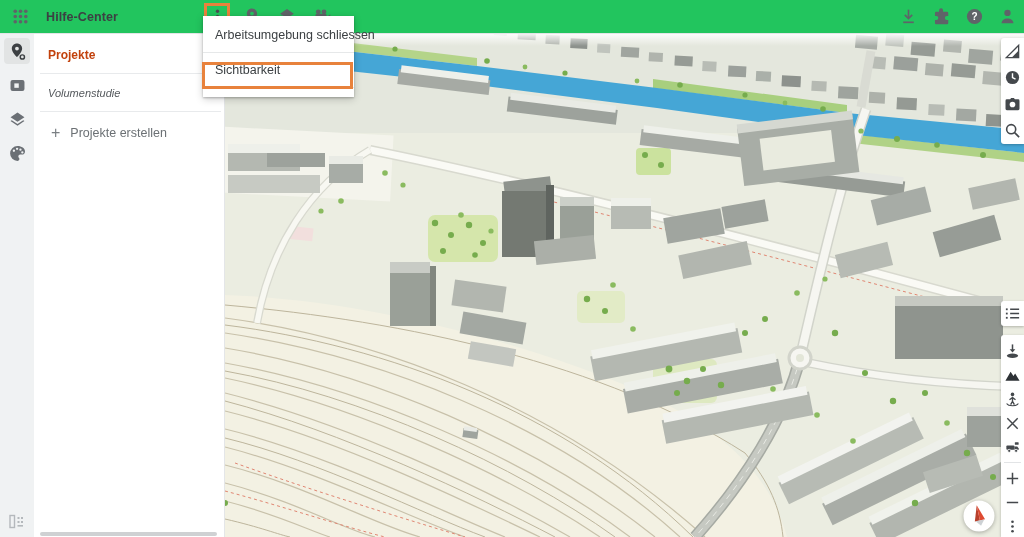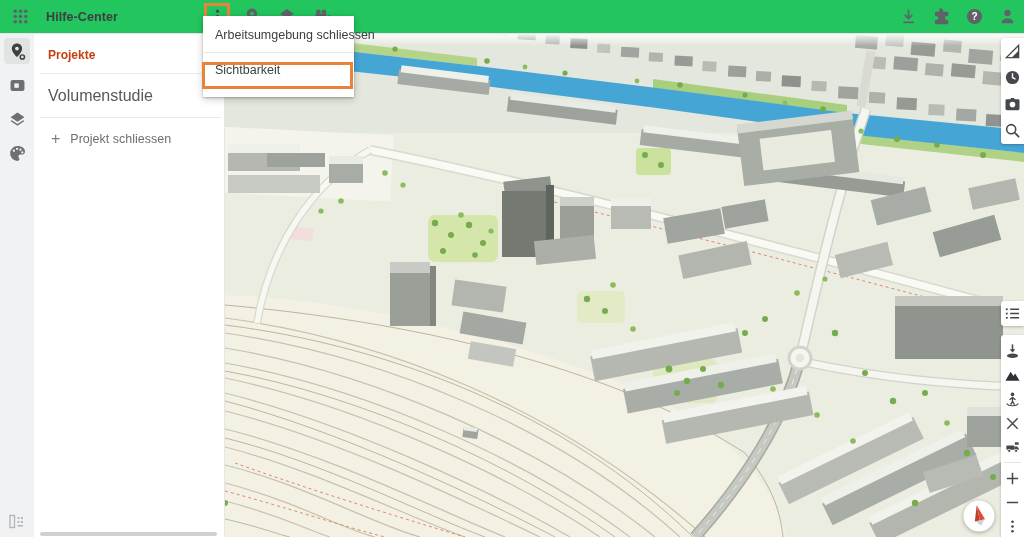--- a/index.html
+++ b/index.html
@@ -26,21 +26,21 @@
     border-radius:4px;cursor:pointer;}
   .rail-item.active{background:#e2e4e4;}
   .rail-item + .rail-item{margin-top:8px;}
   .rail-stack{padding-top:5px;}
   .rail-bottom{position:absolute;bottom:8px;left:0;width:34px;display:flex;justify-content:center;}
   
   .panel{position:absolute;left:34px;top:33px;bottom:0;width:191px;background:#fff;
     border-right:1px solid #e4e6e8;z-index:20;box-sizing:border-box;}
   .panel-heading{font-size:12px;font-weight:bold;color:#c2410c;padding:15px 0 11px 14px;}
   .panel-divider{border:none;border-top:1px solid #e8eaec;margin:0 3px 0 6px;}
-  .panel-row{font-size:16px;color:#55595d;padding:13px 0 12px 14px;cursor:pointer;}
+  .panel-row{font-size:11px;color:#55595d;padding:13px 0 12px 14px;cursor:pointer;font-style:italic;}
   .panel-create{display:flex;align-items:center;gap:10px;font-size:12.5px;color:#6b7074;
     padding:14px 0 0 17px;cursor:pointer;}
   .panel-create .plus{font-size:16px;color:#7a7f83;line-height:12px;}
   .panel-scrollbar{position:absolute;left:6px;right:7px;bottom:1px;height:4px;background:#cfd1d3;border-radius:2px;}
   
   .map{position:absolute;left:225px;top:33px;right:0;bottom:0;z-index:1;}
   .map svg{display:block;}
   
   .menu{position:absolute;left:203px;top:16px;width:151px;background:#fff;z-index:50;
     box-shadow:0 1px 2px rgba(0,0,0,.25),0 2px 8px rgba(0,0,0,.2);padding:5px 0 6px 0;}
@@ -450,21 +450,21 @@
   </div>
 </div>
 
 <div class="panel">
   <div class="panel-heading">Projekte</div>
   <hr class="panel-divider">
   <div class="panel-row">Volumenstudie</div>
   <hr class="panel-divider">
   <div class="panel-create">
     <span class="plus">+</span>
-    <span>Projekt schliessen</span>
+    <span>Projekte erstellen</span>
   </div>
   <div class="panel-scrollbar"></div>
 </div>
 
 <div class="menu">
   <div class="menu-item">Arbeitsumgebung schliessen</div>
   <hr class="menu-divider">
   <div class="menu-item">Sichtbarkeit</div>
   <hr class="menu-divider">
 </div>

